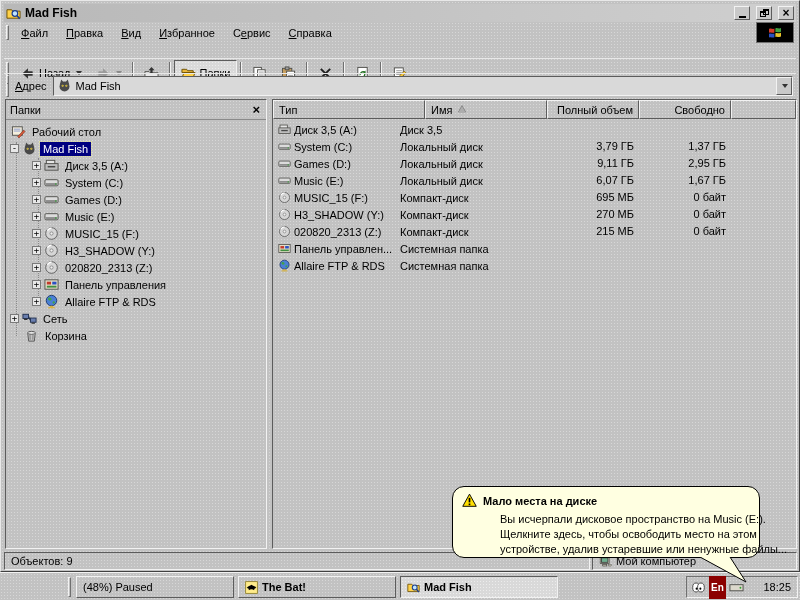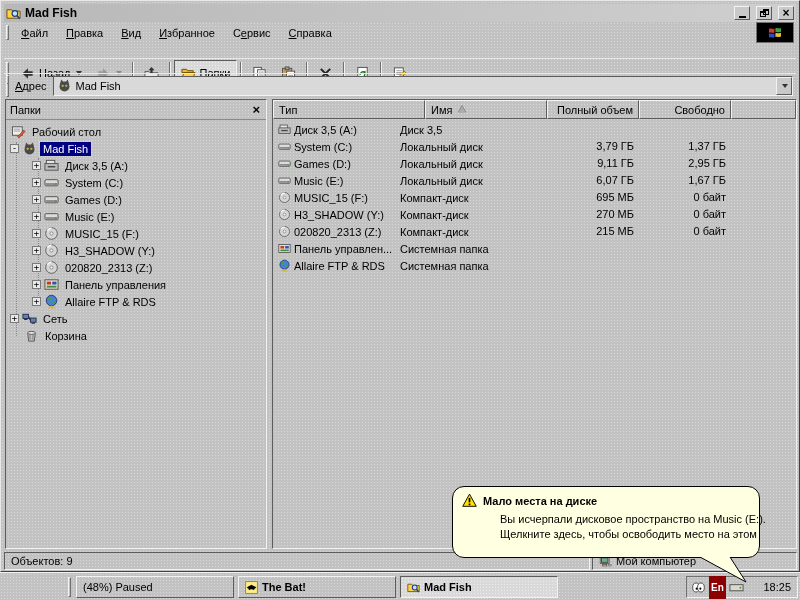--- a/index.html
+++ b/index.html
@@ -651,20 +651,21 @@
 
 <div id="balloon">
   <div id="balloon-title">
     <svg class="ic">
         <use href="#i-warn"></use>
       </svg>
     <span>Мало места на диске</span>
   </div>
   <div class="bline">Вы исчерпали дисковое пространство на Music (E:).</div>
   <div class="bline">Щелкните здесь, чтобы освободить место на этом</div>
+  <div class="bline">устройстве, удалив устаревшие или ненужные файлы...</div>
 </div>
 <svg id="balloon-tail" width="60" height="26">
   <polygon points="6,0 36,0 52,25" fill="#ffffe1"></polygon>
   <line x1="6" y1="0" x2="52" y2="25" stroke="#000"></line>
   <line x1="36" y1="0" x2="52" y2="25" stroke="#000"></line>
 </svg>
 
 <div id="taskbar" class="dither">
   <span id="start-btn" class="raised">
     <svg class="ic">

